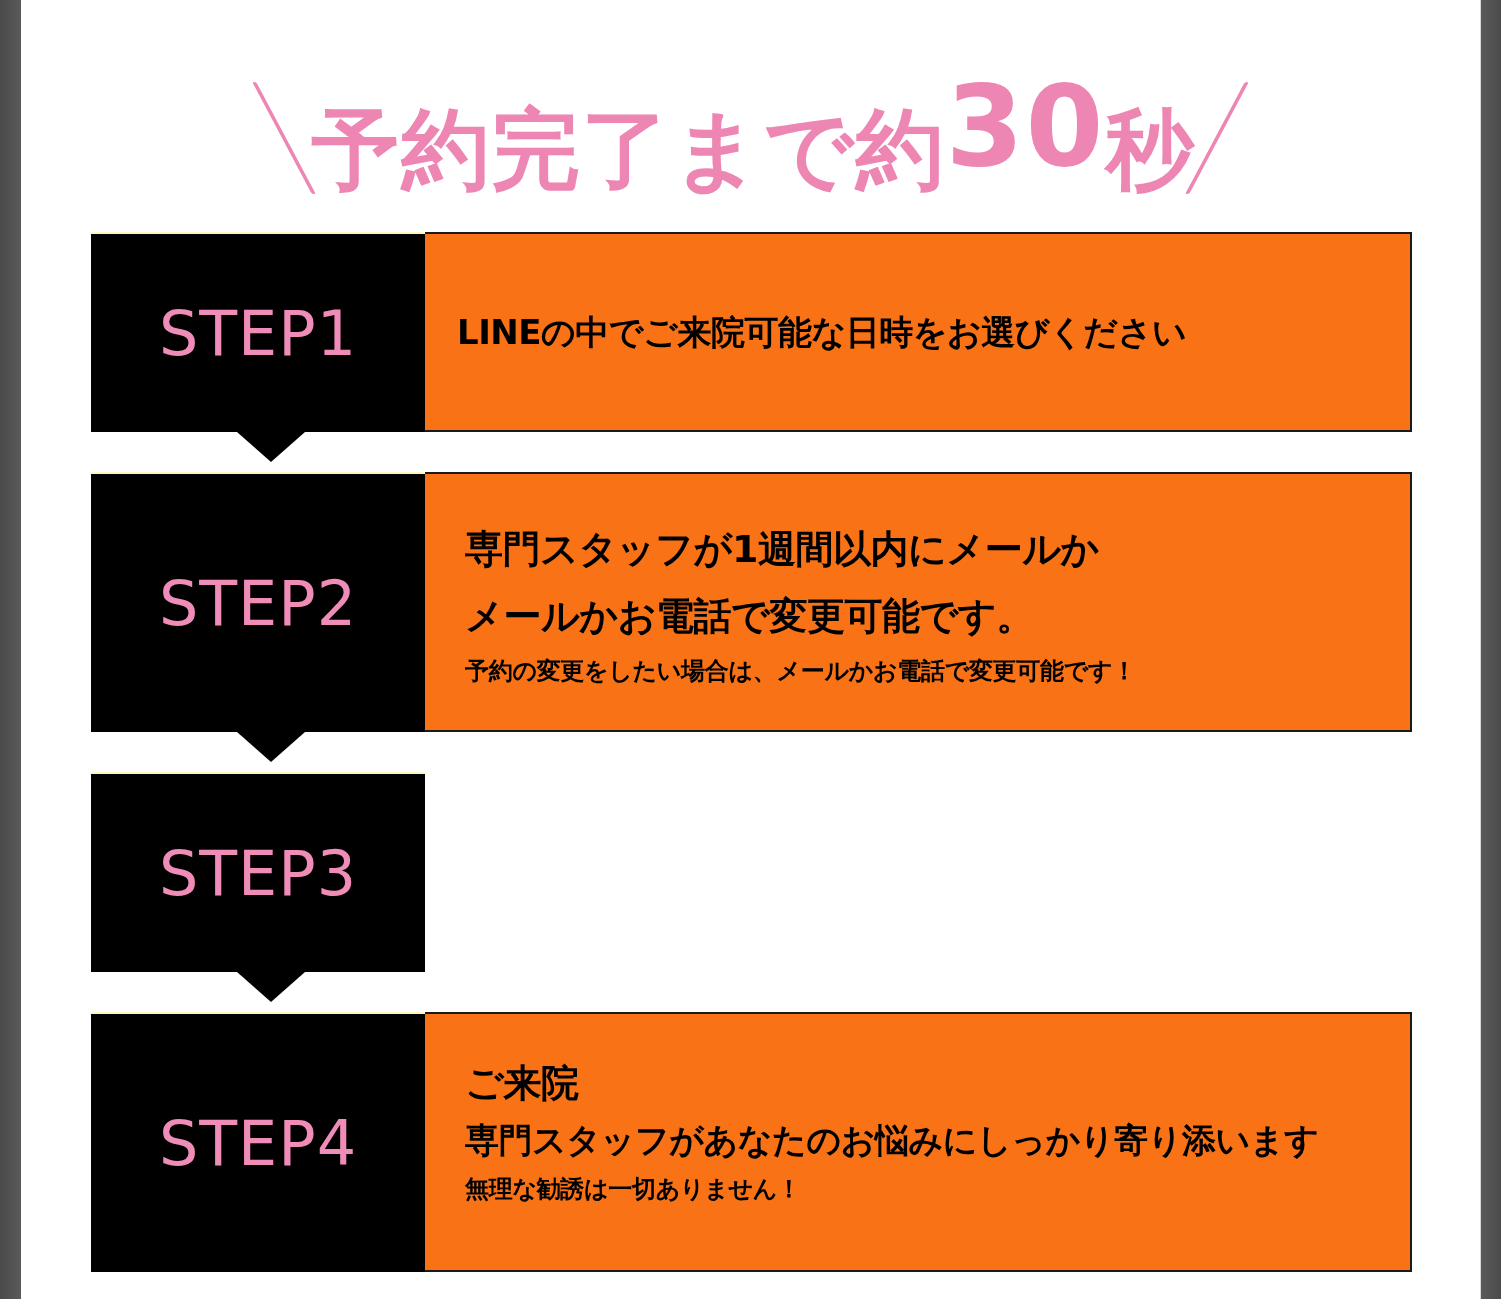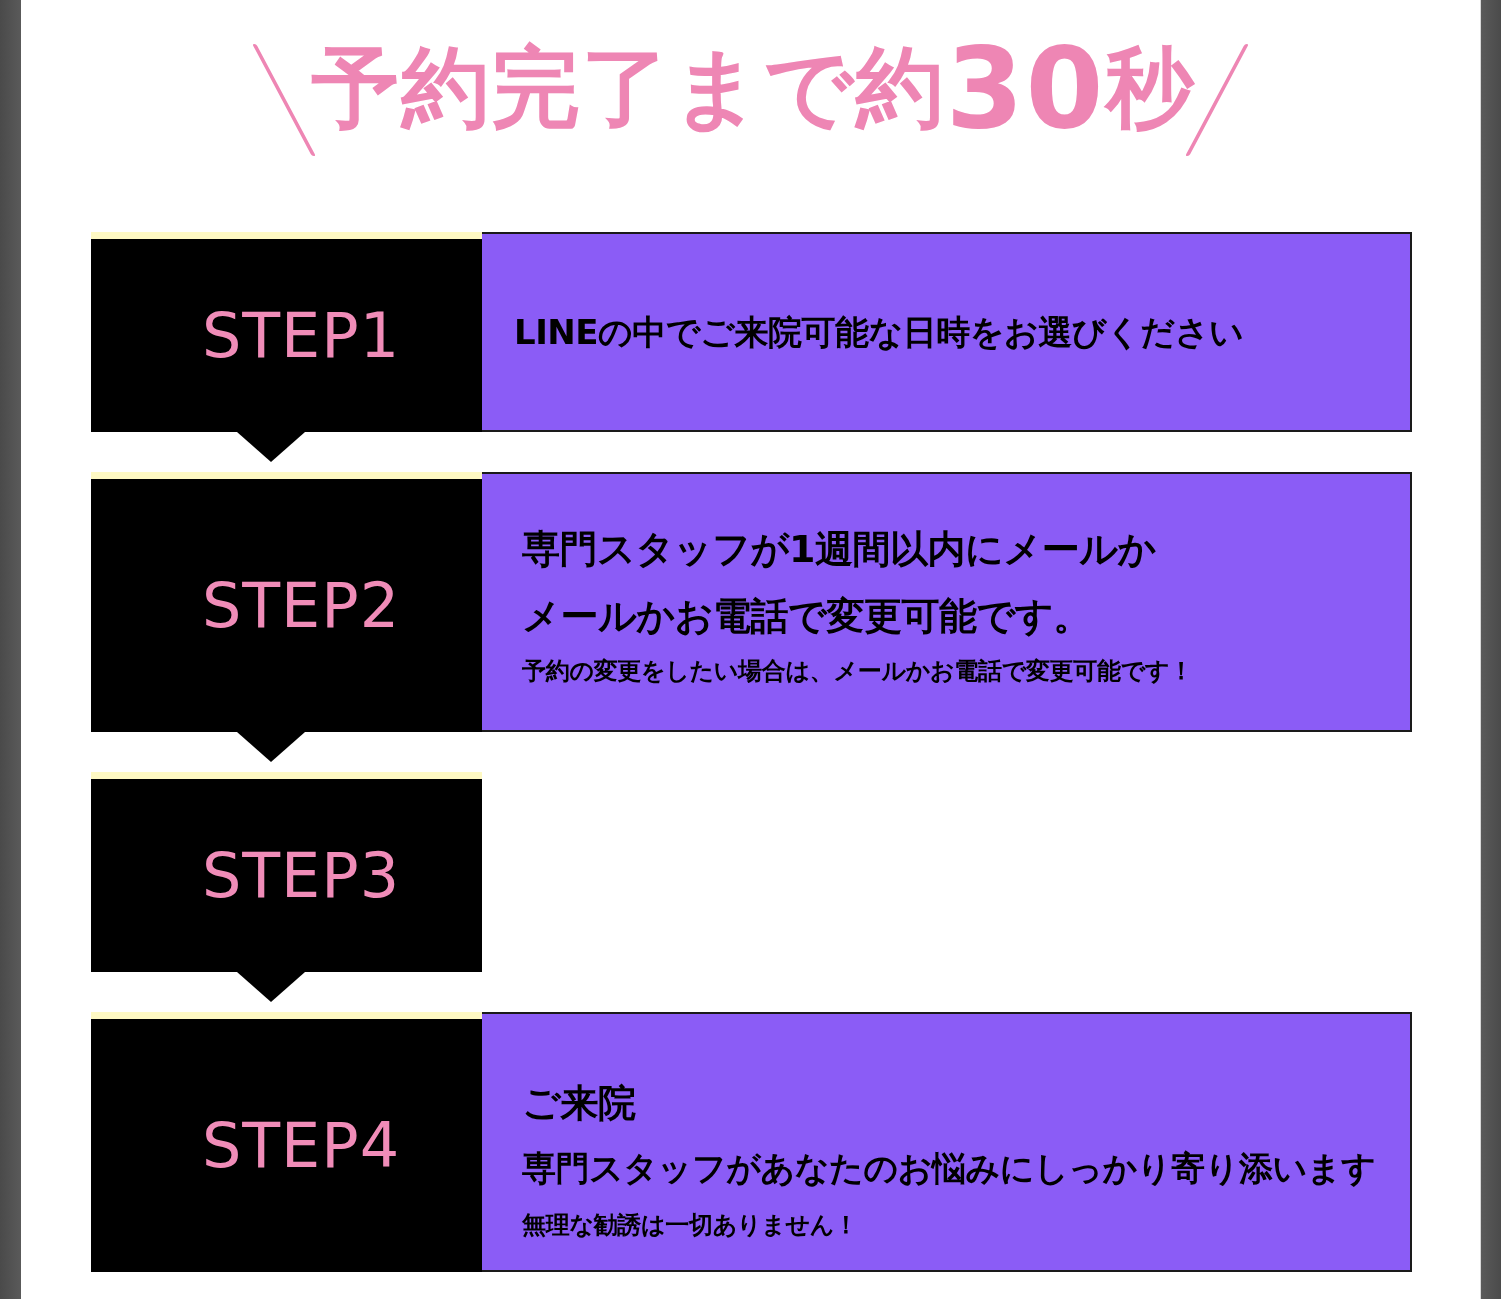--- a/index.html
+++ b/index.html
@@ -27,21 +27,21 @@
       background: linear-gradient(to right, #5a5a5a, #4a4a4a);
       border-left: 1px solid #d8d8d8;
     }
     .headline {
       position: absolute;
       left: 0;
       top: 44px;
       width: 1501px;
       height: 150px;
       display: flex;
-      align-items: flex-start;
+      align-items: flex-end;
       justify-content: center;
       color: #ee86b4;
       font-family: "DejaVu Sans", sans-serif;
       font-weight: bold;
       white-space: nowrap;
     }
     .headline .slash {
       display: inline-block;
       width: 4px;
       height: 112px;
@@ -69,44 +69,43 @@
     }
 
     .step {
       position: absolute;
       left: 91px;
       width: 1321px;
       display: flex;
     }
     .step-label {
       position: relative;
-      width: 362px;
+      width: 334px;
       background: #000000;
       display: flex;
       align-items: center;
       justify-content: center;
       color: #f08cb8;
       font-family: "DejaVu Sans", sans-serif;
       font-size: 62px;
       letter-spacing: 1px;
-      border-top: 7px solid #fef9c3;
-      padding-left: 29px;
+      border-top: 2px solid #fef9c3;
     }
     .step-label .arrow {
       position: absolute;
       left: 146px;
       bottom: -30px;
       width: 0; height: 0;
       border-left: 34px solid transparent;
       border-right: 34px solid transparent;
       border-top: 30px solid #000000;
     }
     .step-content {
       flex: 1;
-      background: #8b5cf6;
+      background: #f97316;
       border: 2px solid #1a1a1a;
       border-left: none;
       display: flex;
       flex-direction: column;
       justify-content: center;
       padding-left: 40px;
       box-sizing: border-box;
       color: #000000;
       font-family: "DejaVu Sans", sans-serif;
       font-weight: bold;
@@ -128,21 +127,21 @@
       line-height: 1.9;
       white-space: nowrap;
       letter-spacing: -0.3px;
     }
     #step1 { top: 232px; height: 200px; }
     #step2 { top: 472px; height: 260px; }
     #step3 { top: 772px; height: 200px; }
     #step4 { top: 1012px; height: 260px; }
     #step1 .step-content { padding-left: 32px; }
     #step2 .step-content { justify-content: flex-start; padding-top: 42px; }
-    #step4 .step-content { justify-content: flex-start; padding-top: 60px; gap: 8px; }
+    #step4 .step-content { justify-content: flex-start; padding-top: 40px; }
     #step4 .line-lg { line-height: 1.55; }
   </style>
 </head>
 <body>
 
 <div class="frame-left"></div>
 <div class="page"></div>
 <div class="frame-right"></div>
 
 <div class="headline">

